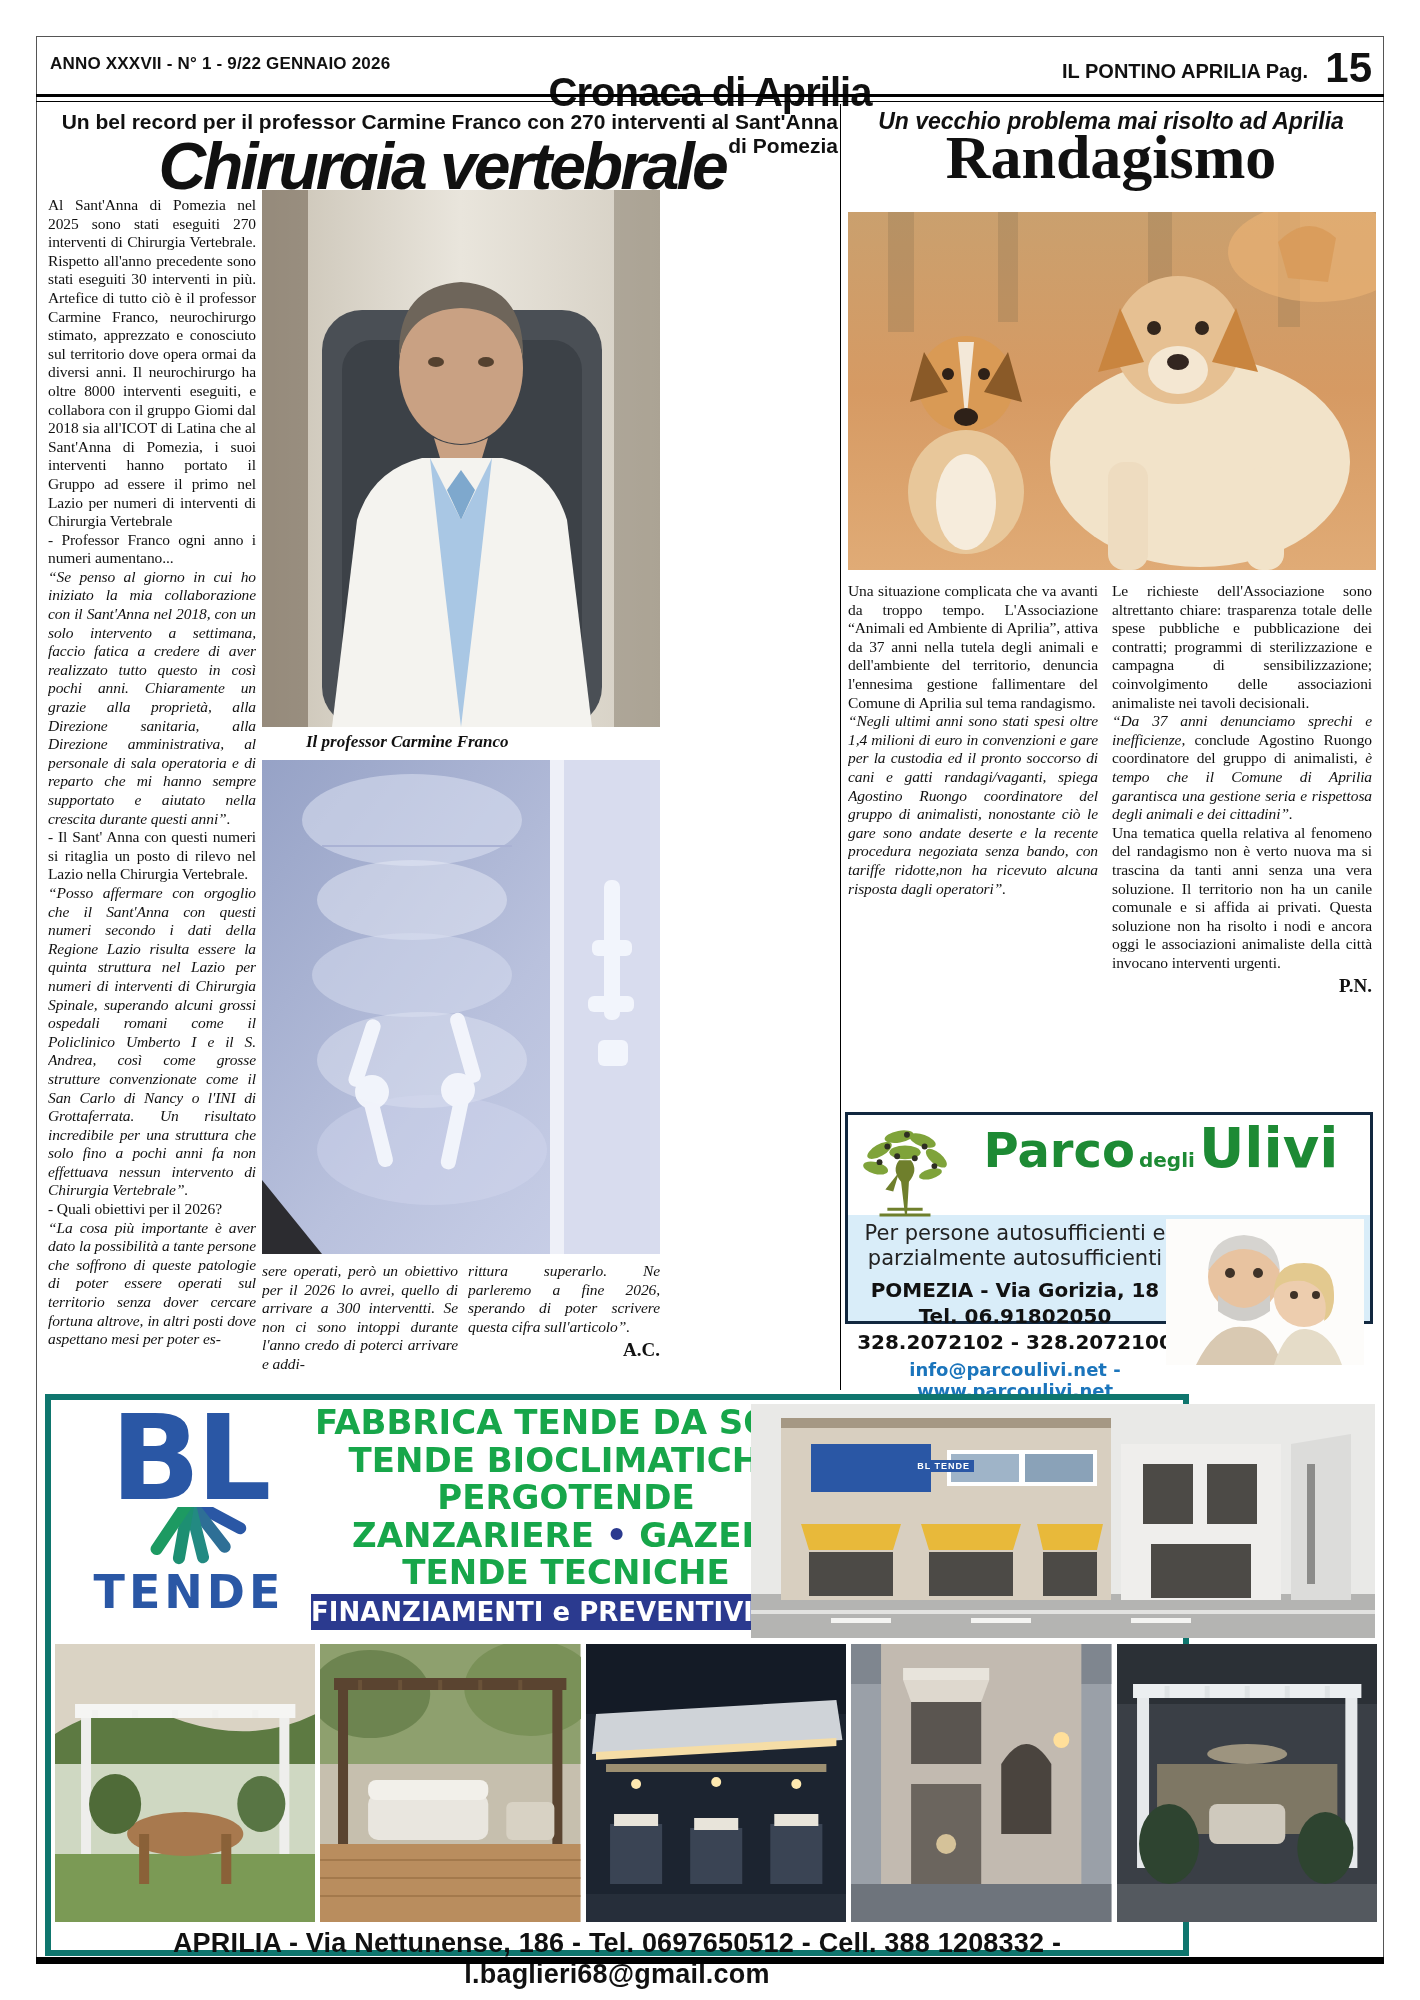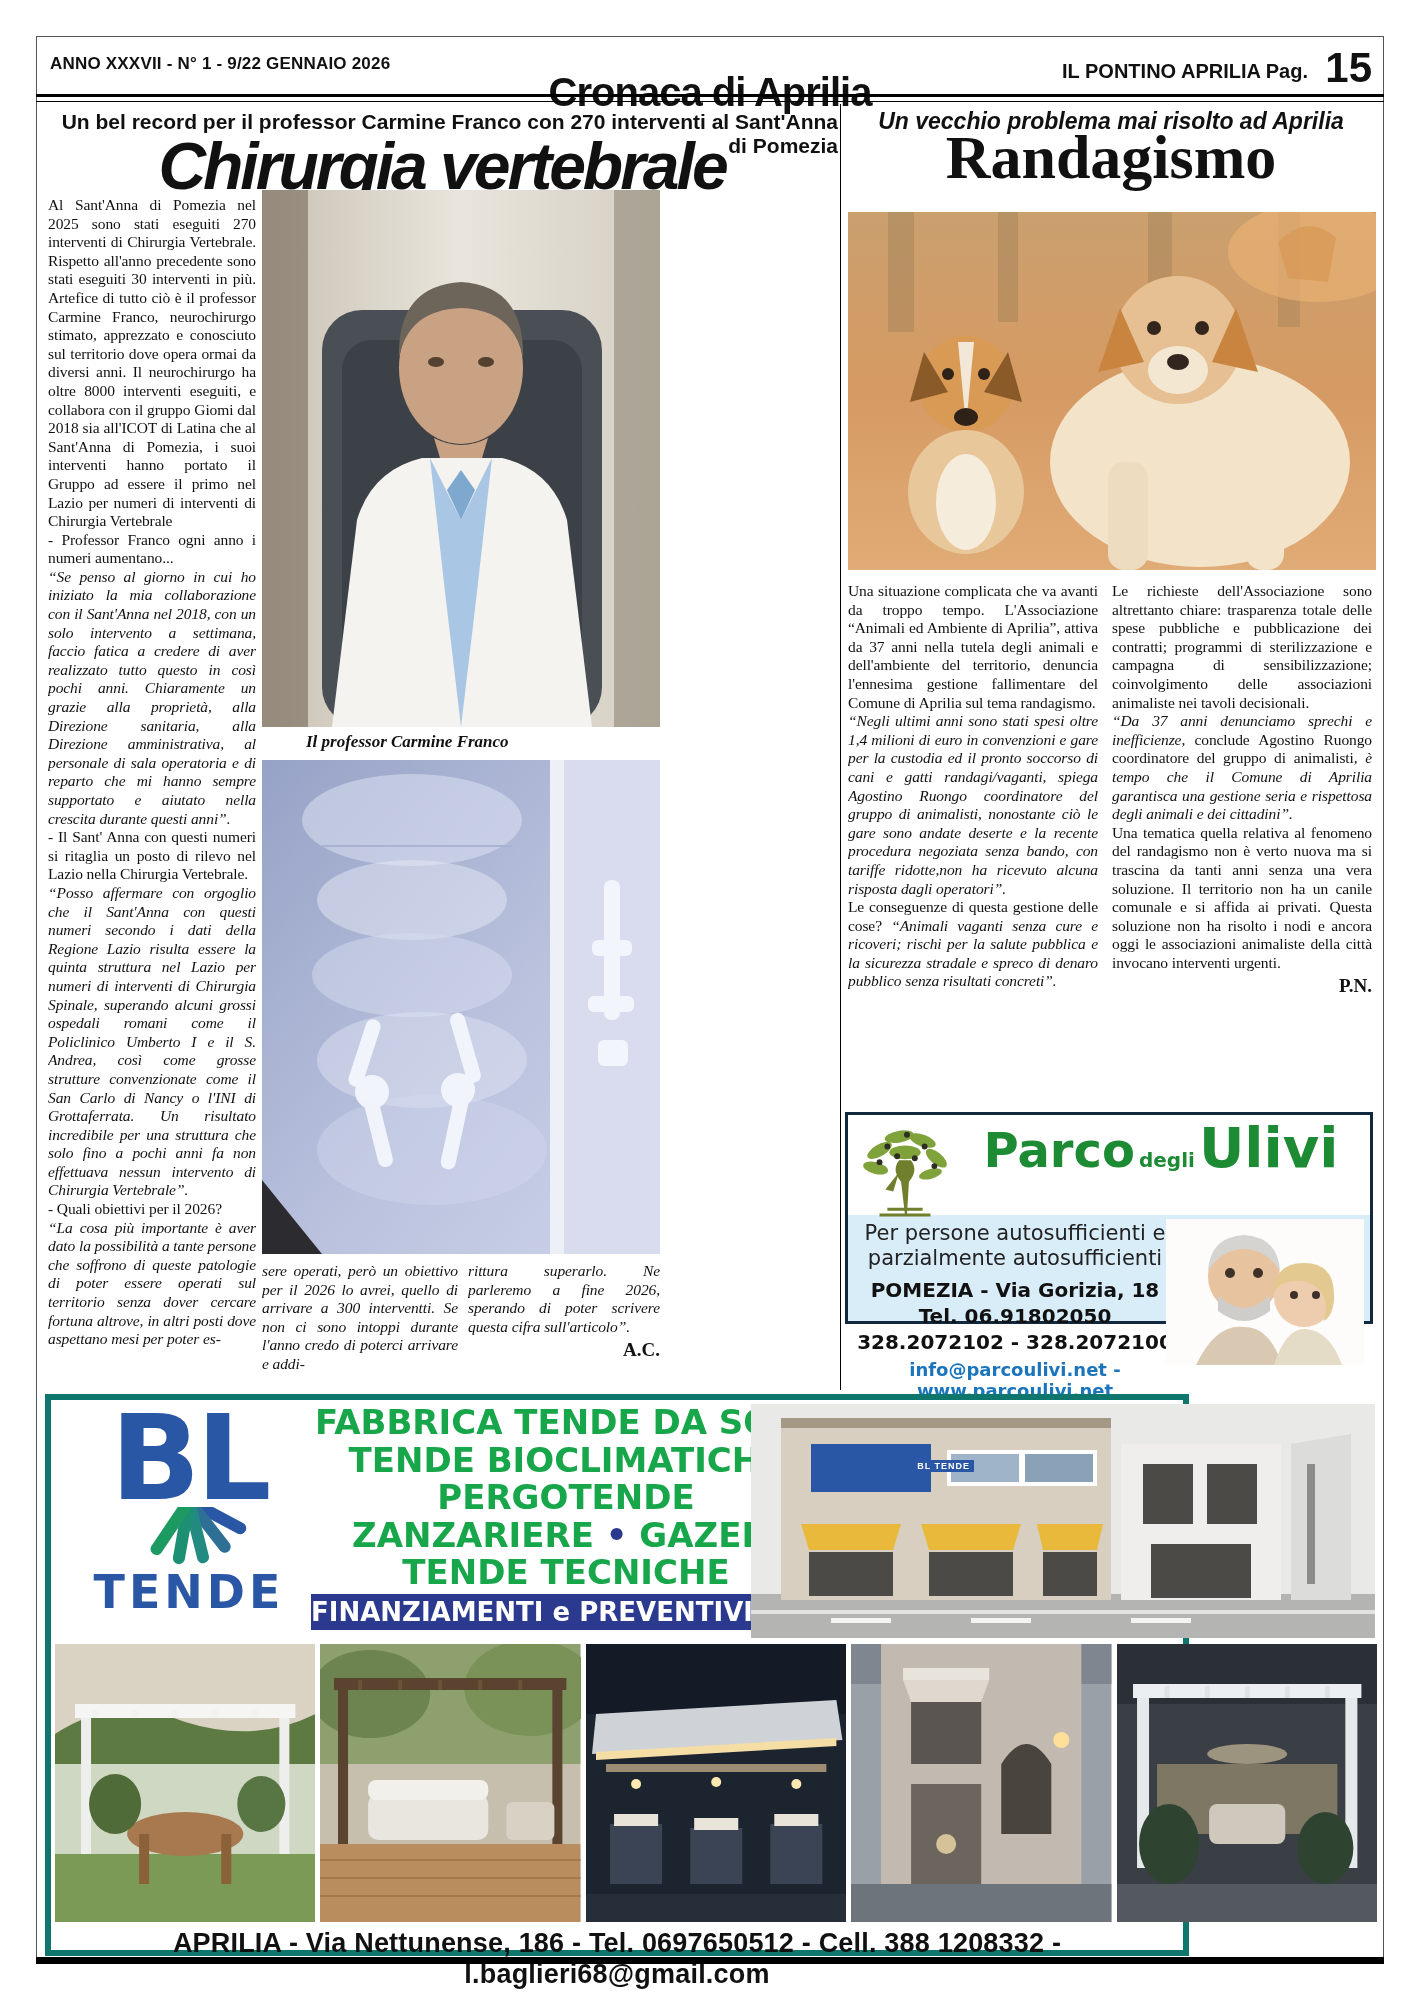--- a/index.html
+++ b/index.html
@@ -210,21 +210,20 @@
       <circle cx="136" cy="162" r="6" fill="#2e2118"></circle>
       <ellipse cx="118" cy="205" rx="12" ry="9" fill="#2e2118"></ellipse>
       <ellipse cx="118" cy="280" rx="58" ry="62" fill="#e8c79a"></ellipse>
       <ellipse cx="118" cy="290" rx="30" ry="48" fill="#f6ecdc"></ellipse>
     </svg>
   </div>
 
   <div class="colR1 textcol">
       <p class="para"><span class="seg-r">Una situazione complicata che va avanti da troppo tempo. L'Associazione “Animali ed Ambiente di Aprilia”, attiva da 37 anni nella tutela degli animali e dell'ambiente del territorio, denuncia l'ennesima gestione fallimentare del Comune di Aprilia sul tema randagismo.</span></p>
       <p class="para"><span class="seg-i">“Negli ultimi anni sono stati spesi oltre 1,4 milioni di euro in convenzioni e gare per la custodia ed il pronto soccorso di cani e gatti randagi/vaganti, spiega Agostino Ruongo coordinatore del gruppo di animalisti, nonostante ciò le gare sono andate deserte e la recente procedura negoziata senza bando, con tariffe ridotte,non ha ricevuto alcuna risposta dagli operatori”.</span></p>
-      <p class="para"><span class="seg-r">Le conseguenze di questa gestione delle cose? </span><span class="seg-i">“Animali vaganti senza cure e ricoveri; rischi per la salute pubblica e la sicurezza stradale e spreco di denaro pubblico senza risultati concreti”.</span></p>
     </div>
   <div class="colR2 textcol">
     <div>
         <p class="para"><span class="seg-r">Le richieste dell'Associazione sono altrettanto chiare: trasparenza totale delle spese pubbliche e pubblicazione dei contratti; programmi di sterilizzazione e campagna di sensibilizzazione; coinvolgimento delle associazioni animaliste nei tavoli decisionali.</span></p>
         <p class="para"><span class="seg-i">“Da 37 anni denunciamo sprechi e inefficienze, </span><span class="seg-r">conclude Agostino Ruongo coordinatore del gruppo di animalisti, </span><span class="seg-i">è tempo che il Comune di Aprilia garantisca una gestione seria e rispettosa degli animali e dei cittadini”.</span></p>
         <p class="para"><span class="seg-r">Una tematica quella relativa al fenomeno del randagismo non è verto nuova ma si trascina da tanti anni senza una vera soluzione. Il territorio non ha un canile comunale e si affida ai privati. Questa soluzione non ha risolto i nodi e ancora oggi le associazioni animaliste della città invocano interventi urgenti.</span></p>
       </div>
     <div class="byline">P.N.</div>
   </div>
 

